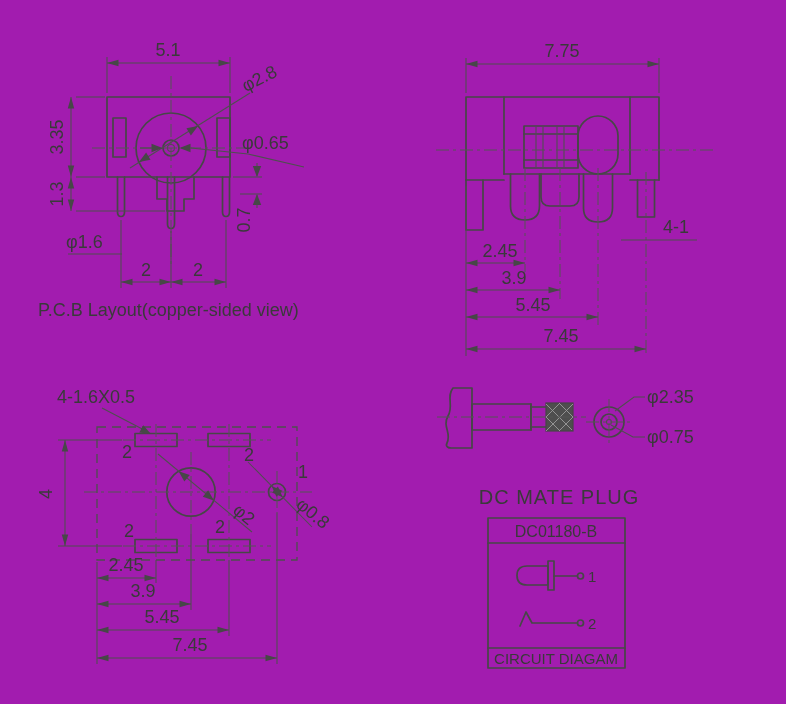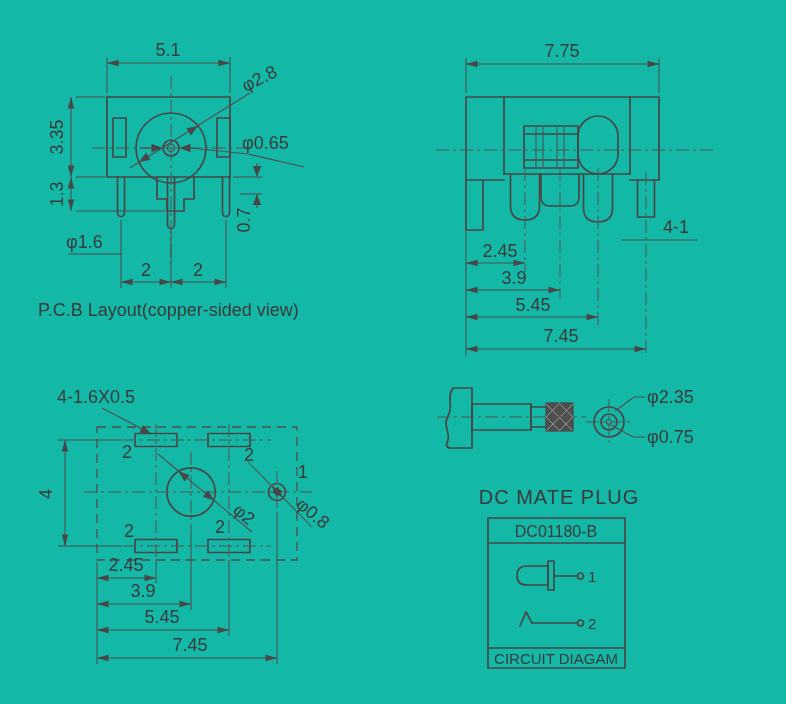--- a/index.html
+++ b/index.html
@@ -1,16 +1,16 @@
 <!DOCTYPE html>
 <html><head>
 <meta charset="utf-8">
 <style>
   html,body{margin:0;padding:0;background:#ffffff;}
-  #stage{position:relative;width:786px;height:704px;background:#14b8a6;overflow:hidden;
+  #stage{position:relative;width:786px;height:704px;background:#a21caf;overflow:hidden;
          font-family:"Liberation Sans","DejaVu Sans",sans-serif;}
   svg{position:absolute;left:0;top:0;}
   .ln{fill:none;stroke:#474747;stroke-width:1.7;stroke-linejoin:round;stroke-linecap:round;}
   .th{fill:none;stroke:#4f4f4f;stroke-width:1.05;stroke-linecap:butt;}
   .cl{fill:none;stroke:#555555;stroke-width:1;stroke-dasharray:13 4 3 4;}
   .db{fill:none;stroke:#4f4f4f;stroke-width:1.3;stroke-dasharray:9 6;}
   .hk{stroke:#9b9b9b;stroke-width:0.9;}
   .ar{fill:#474747;stroke:none;}
   text{fill:#3a3a3a;font-size:18px;font-family:"Liberation Sans","DejaVu Sans",sans-serif;}
   .tm{text-anchor:middle;}

